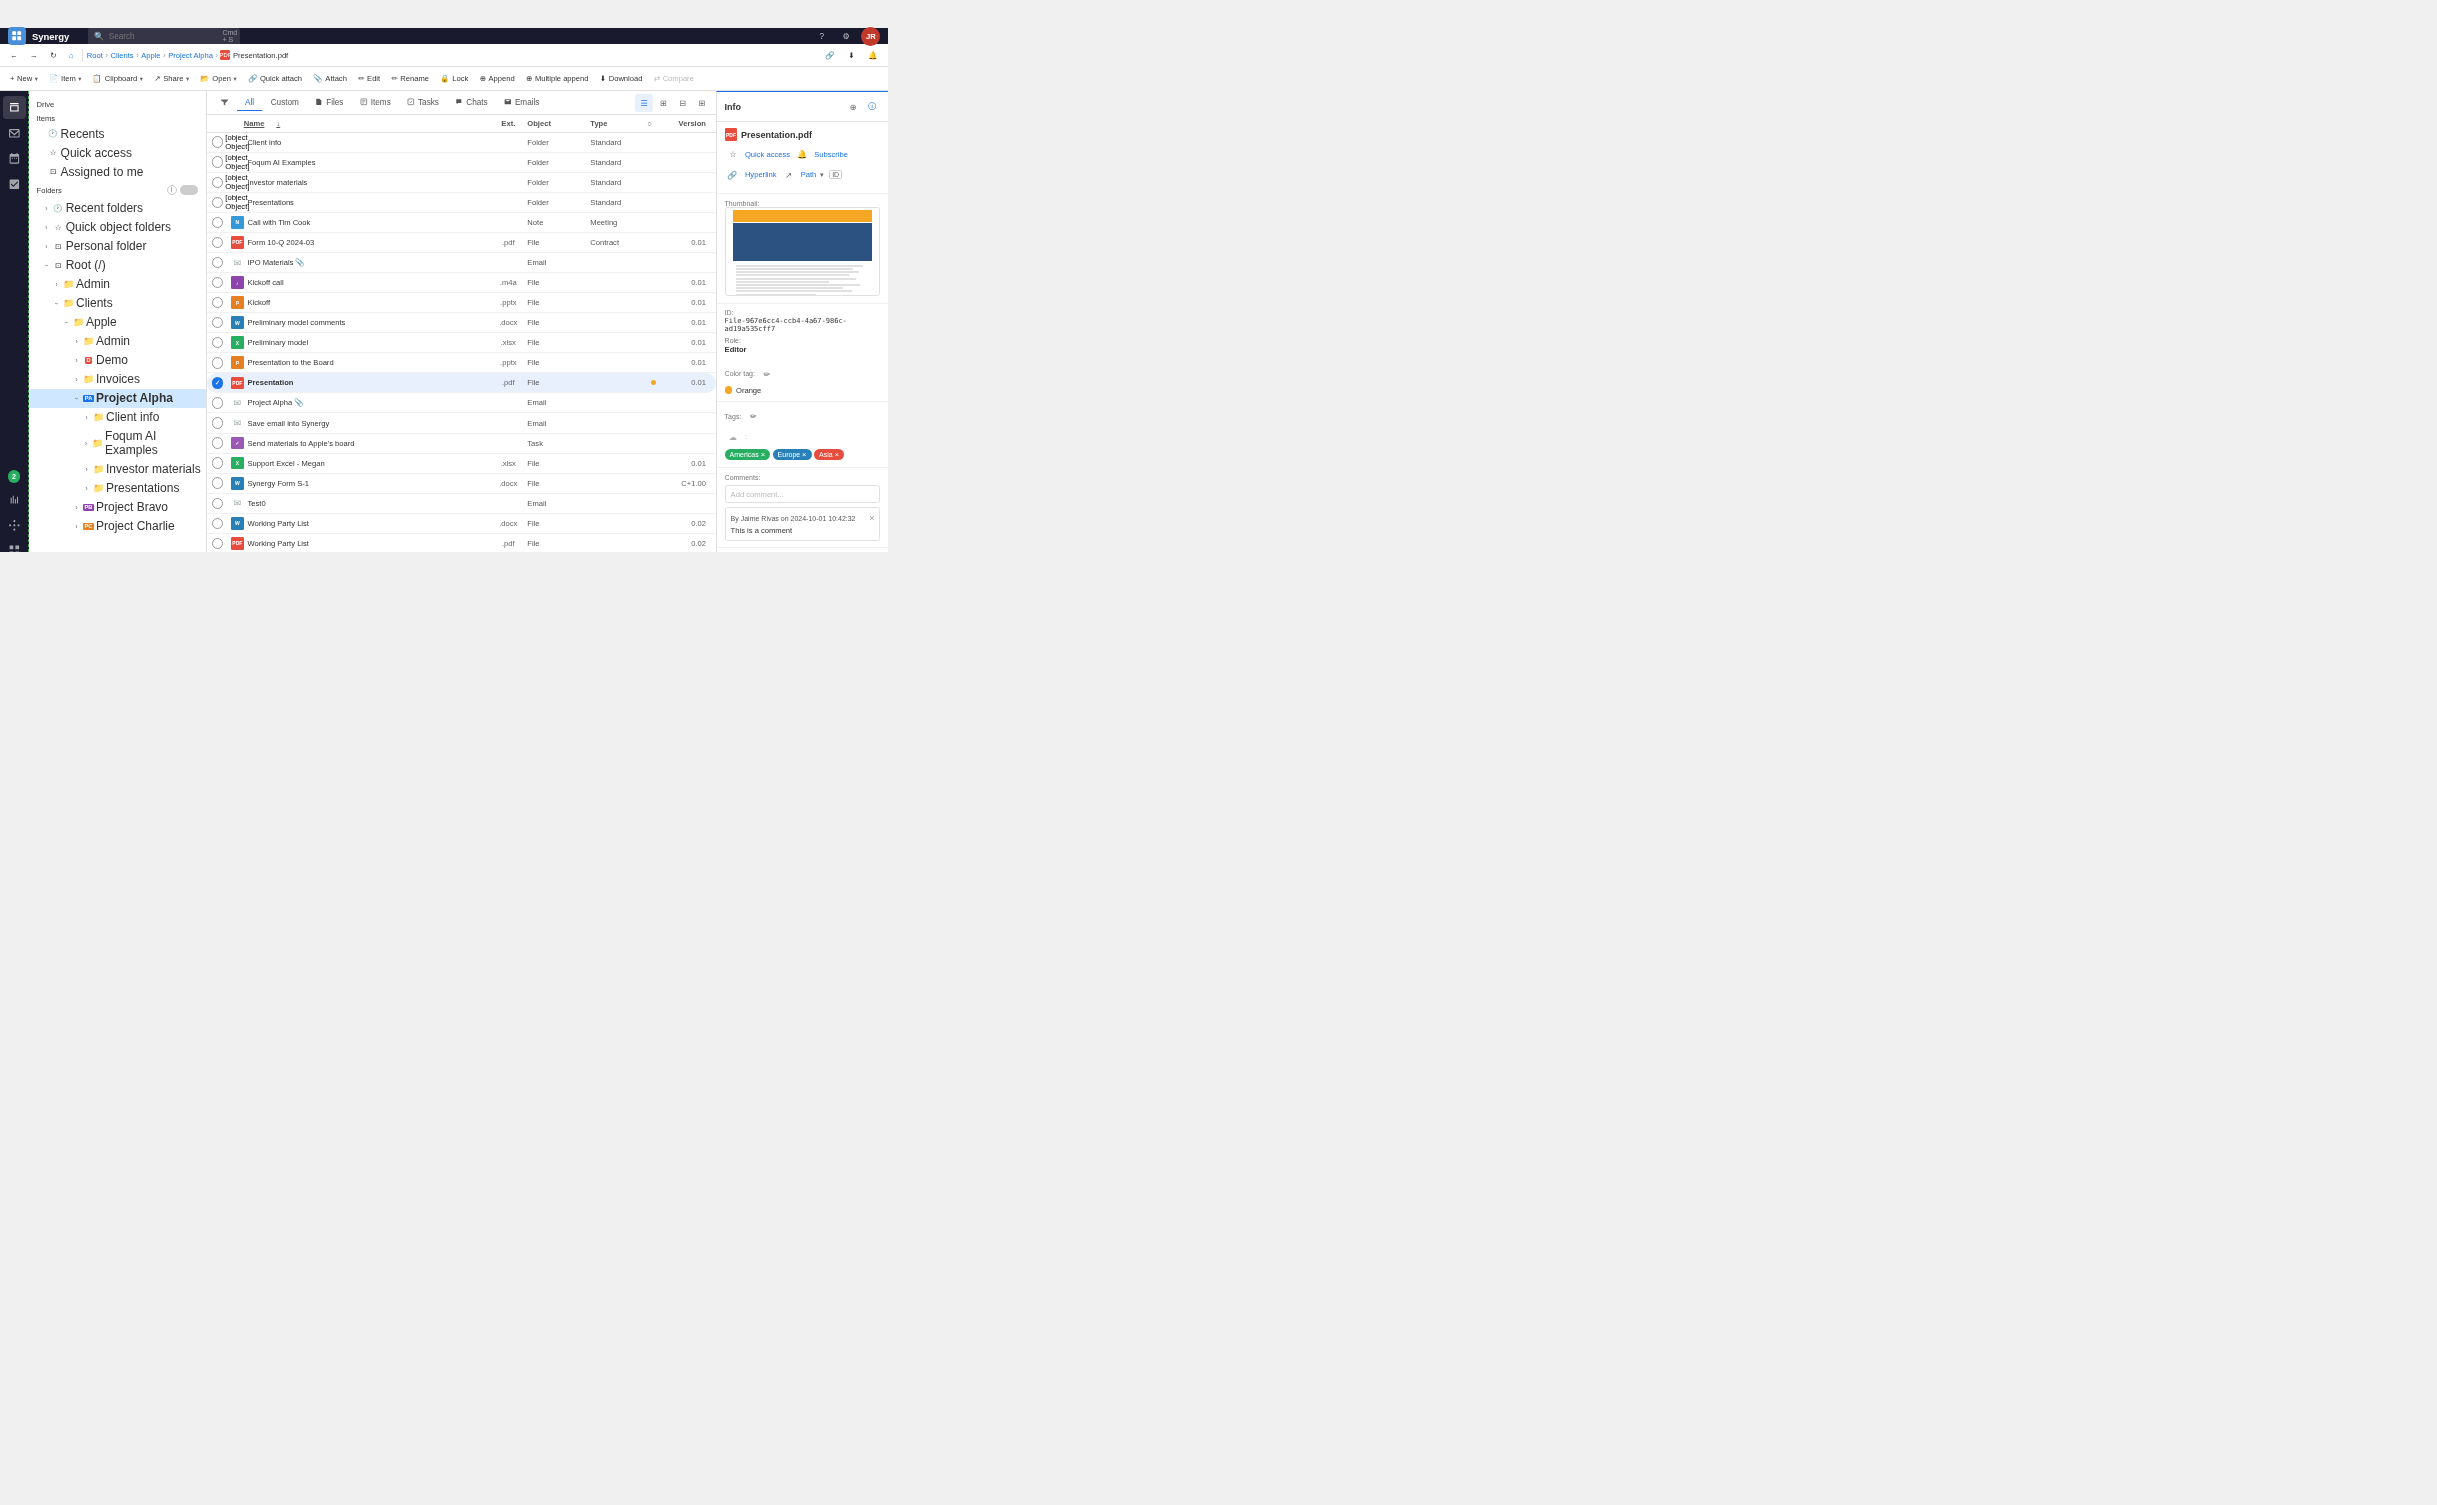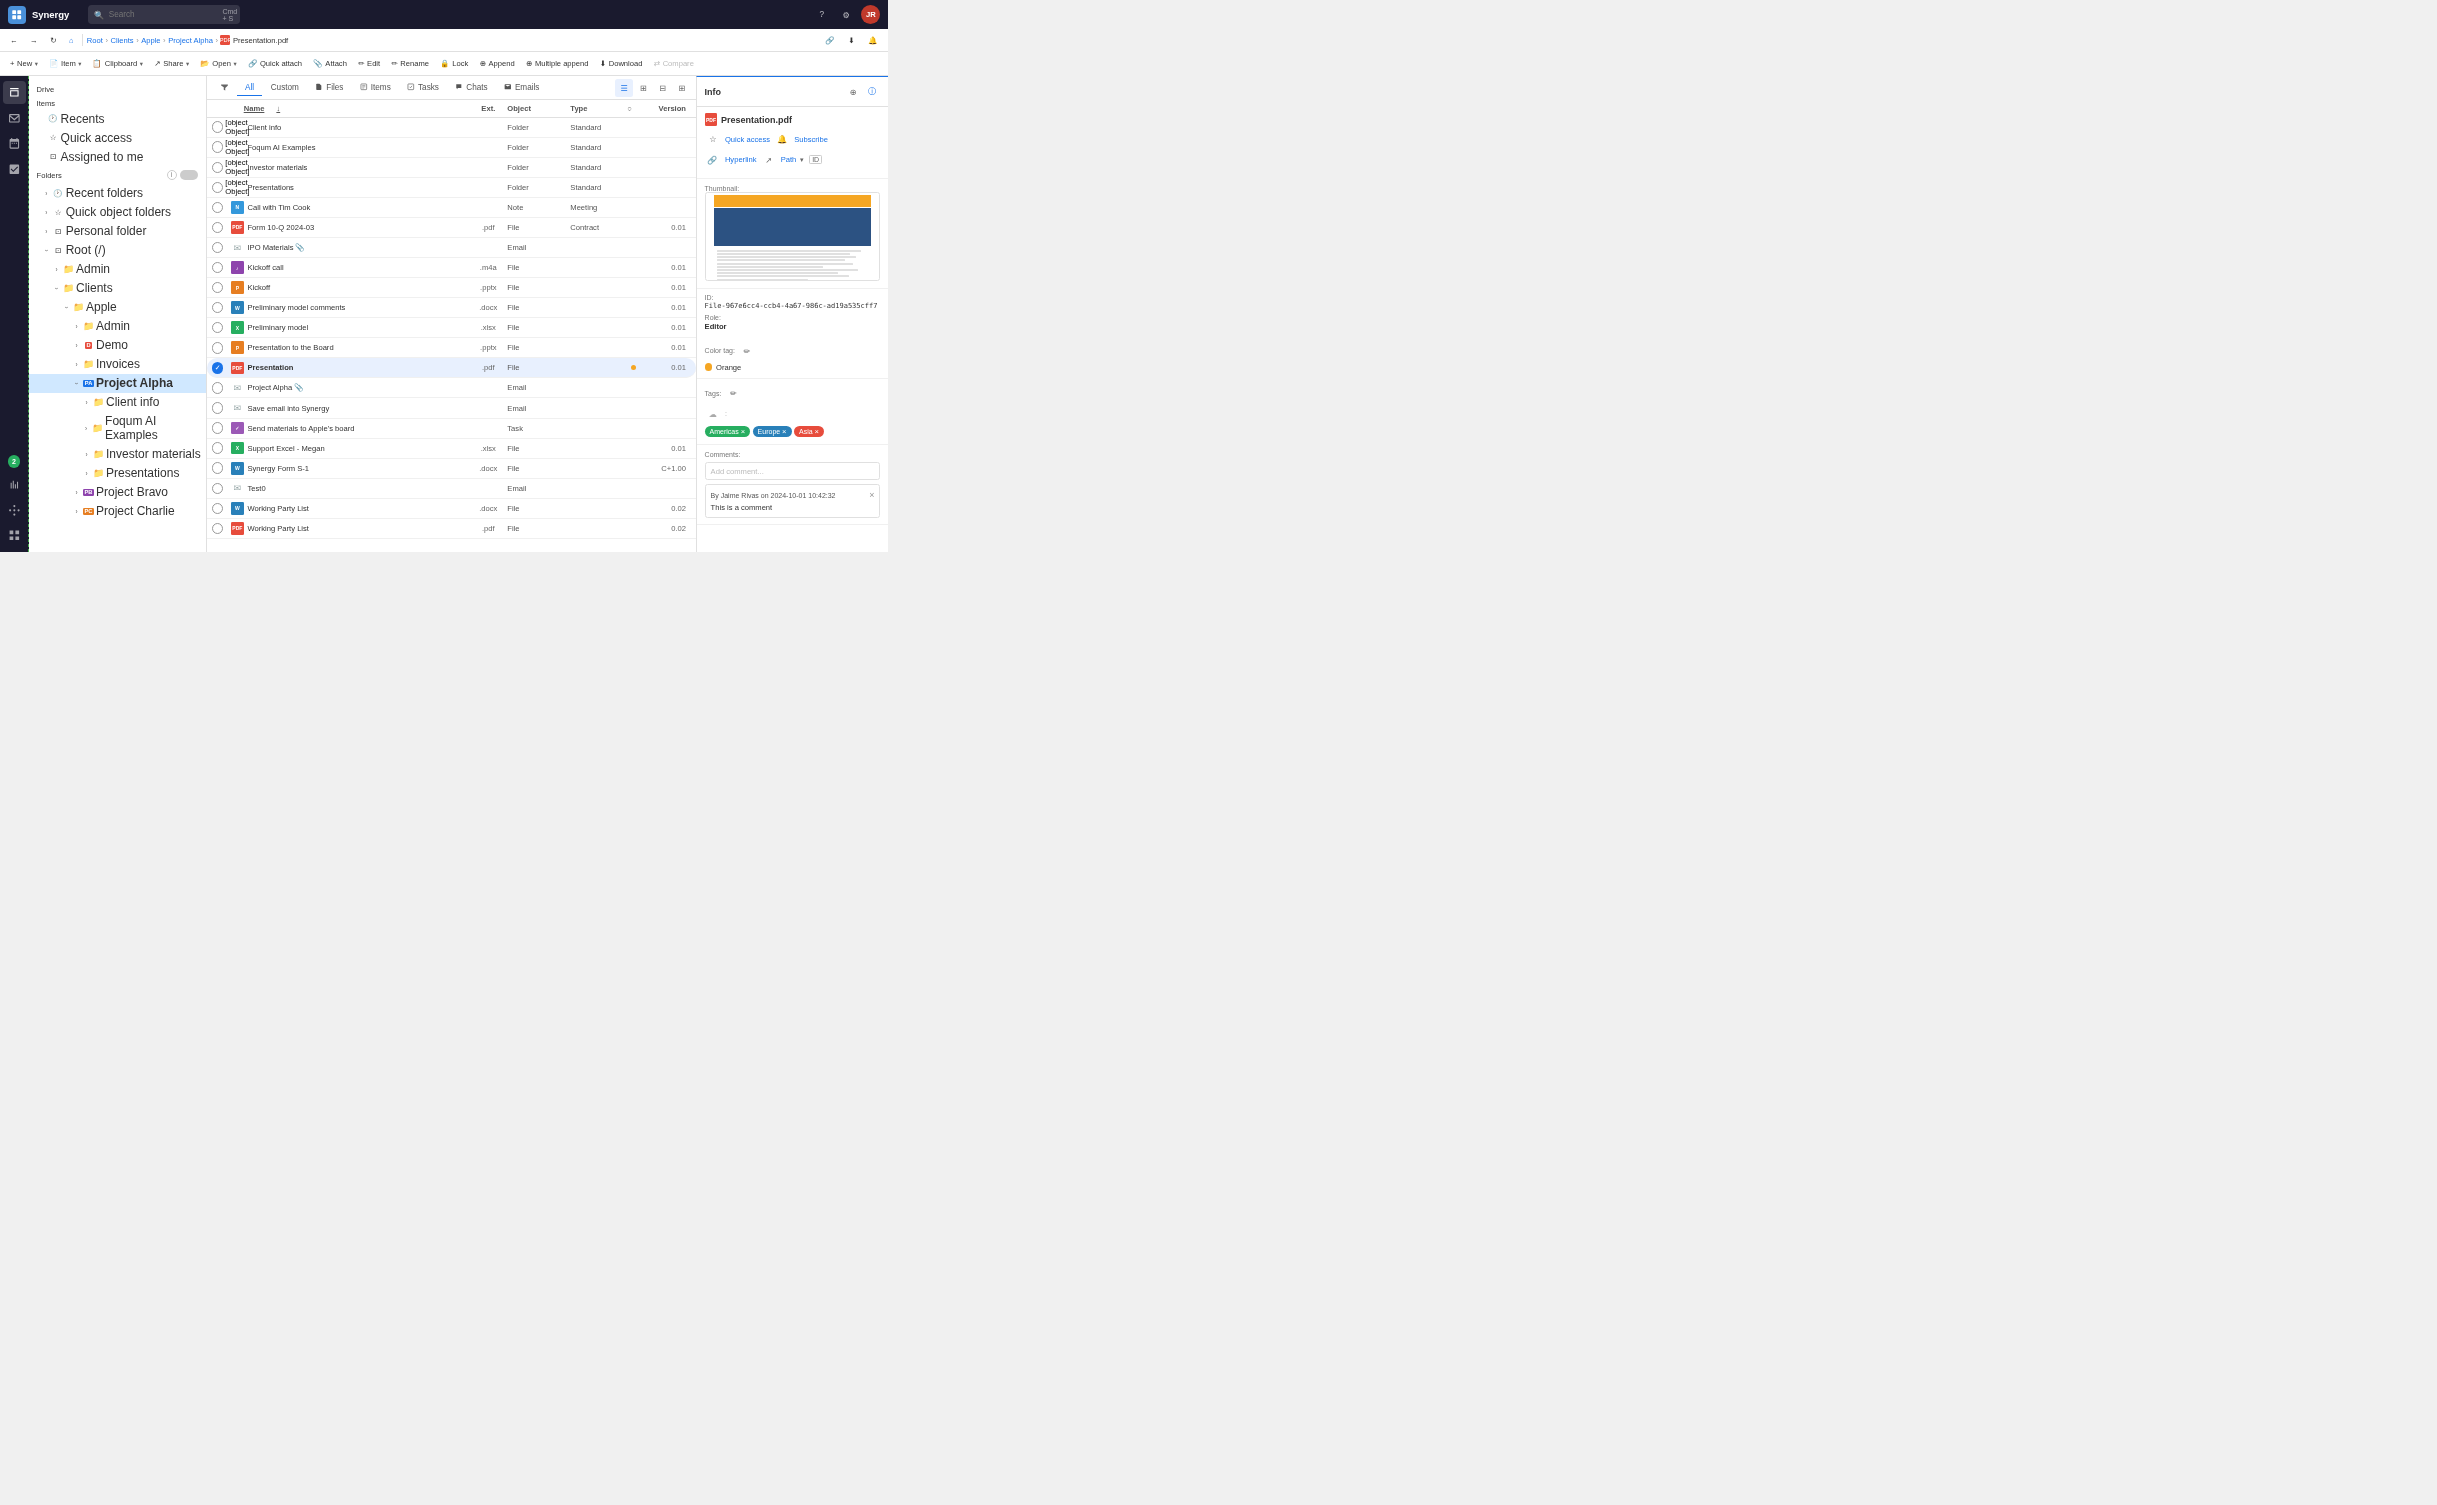--- a/index.html
+++ b/index.html
@@ -1,21 +1,21 @@
 <!DOCTYPE html>
 <html style="font-size:10px"><head>
   <meta charset="utf-8">
   <style>
     * { box-sizing: border-box; margin: 0; padding: 0; font-family: -apple-system, BlinkMacSystemFont, 'Segoe UI', sans-serif; }
     body { background: #f0f0f0; width: 888px; height: 552px; overflow: hidden; font-size: 8.2px; }
 
     
     .topbar {
-      display: flex; align-items: center; height: 29px;
-      background: #1a1a2e; color: white; padding: 0 7.6px; gap: 6.3px;
+      display: flex; align-items: center; height: 16px;
+      background: #1a1a2e; color: white; padding: 0 7.6px; gap: 6.3px; margin-top: 28px;
     }
     .topbar-logo { width: 18px; height: 18px; background: #4a90d9; border-radius: 3.8px; display: flex; align-items: center; justify-content: center; }
     .topbar-logo svg { width: 11.4px; height: 11.4px; }
     .topbar-appname { font-size: 9.5px; font-weight: 600; color: white; flex: none; }
     .topbar-search {
       display: flex; align-items: center; background: rgba(255,255,255,0.12);
       border-radius: 3.8px; padding: 2.5px 6.3px; gap: 3.8px; width: 152px; margin-left: 12.7px;
     }
     .topbar-search input { background: transparent; border: none; outline: none; color: white; font-size: 8.2px; flex: 1; }
     .topbar-search-shortcut { font-size: 7px; color: rgba(255,255,255,0.5); }
@@ -133,21 +133,21 @@
     .file-object { width: 63px; color: #555; }
     .file-type { width: 57px; color: #555; }
     .file-dot { width: 12.7px; display: flex; justify-content: center; }
     .file-version { width: 51px; text-align: right; color: #666; padding-right: 5px; }
     .orange-dot { width: 5px; height: 5px; background: #f5a623; border-radius: 50%; }
     .check-circle { width: 11.4px; height: 11.4px; background: #1a73e8; border-radius: 50%; display: flex; align-items: center; justify-content: center; color: white; font-size: 7px; }
     .radio-circle { width: 11.4px; height: 11.4px; border: 1.3px solid #999; border-radius: 50%; }
 
     
     .right-panel {
-      width: 192px; background: white; border-left: 0.6px solid #e0e0e0;
+      width: 172px; background: white; border-left: 0.6px solid #e0e0e0;
       overflow-y: auto; display: flex; flex-direction: column;
     }
     .right-panel-header {
       display: flex; align-items: center; justify-content: space-between;
       padding: 6.3px 7.6px; border-bottom: 0.6px solid #e0e0e0;
     }
     .right-panel-title { font-size: 9px; font-weight: 600; color: #333; }
     .right-panel-icons { display: flex; gap: 2.5px; }
     .panel-icon-btn { width: 16.5px; height: 16.5px; display: flex; align-items: center; justify-content: center; border-radius: 2.5px; cursor: pointer; color: #666; }
     .panel-section { padding: 6.3px 7.6px; border-bottom: 0.6px solid #f0f0f0; }

